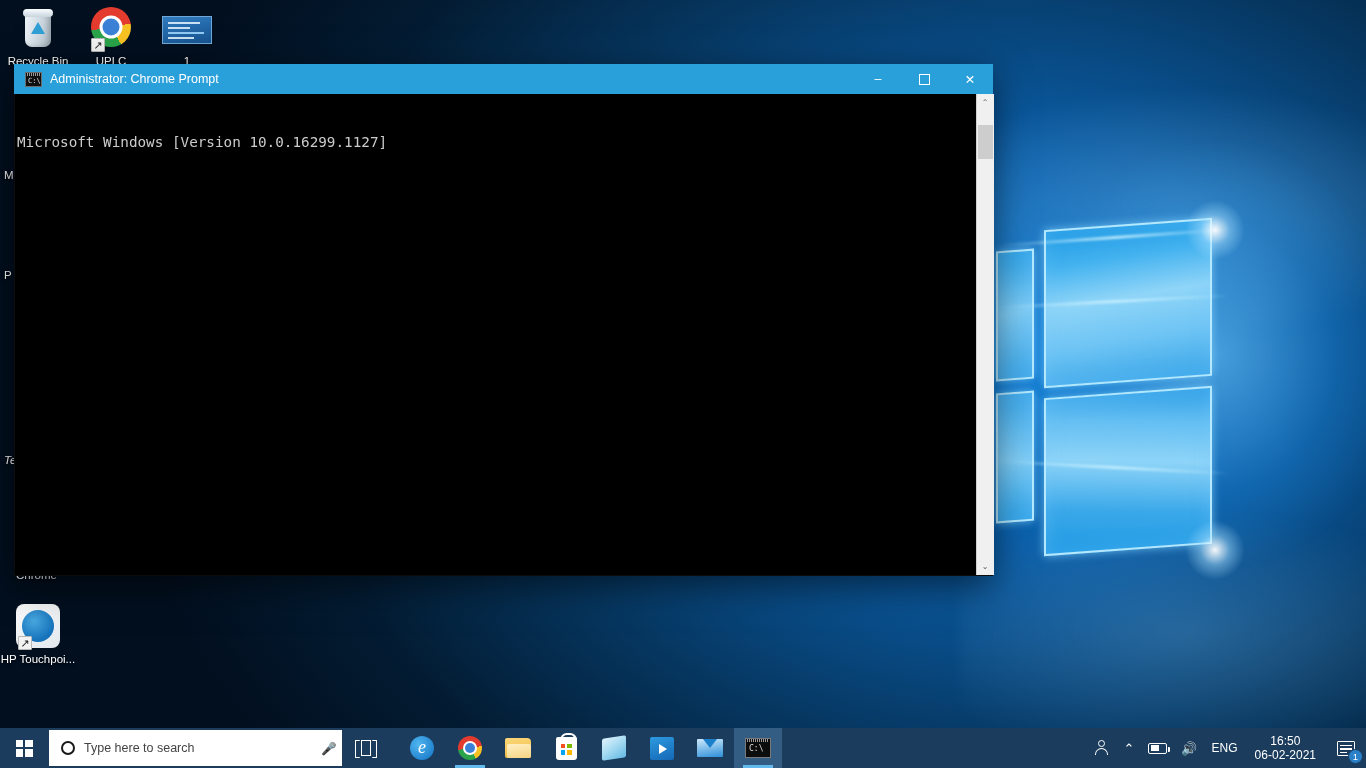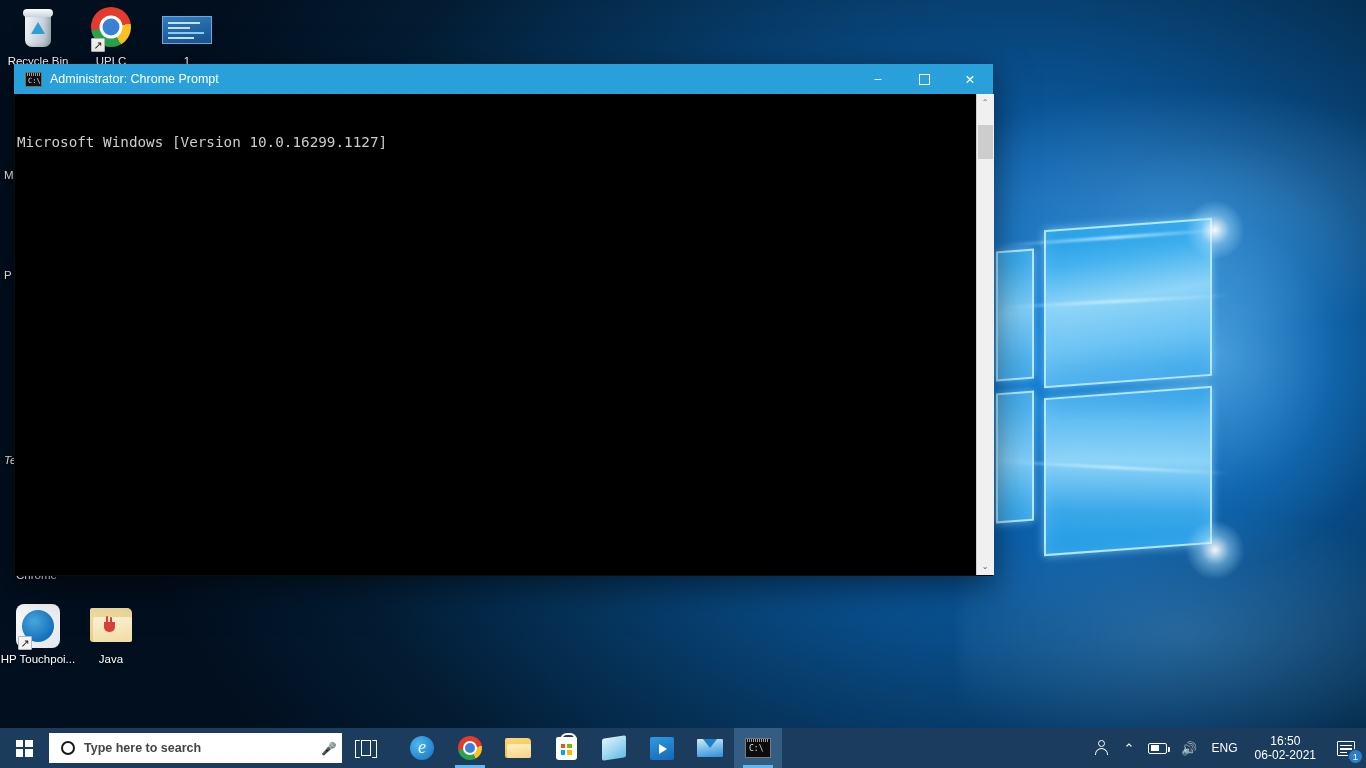--- a/index.html
+++ b/index.html
@@ -223,24 +223,23 @@
     background:#1b3c5c; display:flex; align-items:center;
     color:#fff; user-select:none;
   }
   #startBtn {
     width:48px; height:40px; display:flex; align-items:center; justify-content:center; flex:none;
   }
   .winlogo { width:17px; height:17px; display:grid; grid-template-columns:1fr 1fr; grid-template-rows:1fr 1fr; gap:2px; }
   .winlogo i { background:#fff; display:block; }
 
   #searchBox {
-    width:293px; height:30px; background:#fff; color:#333;
+    width:293px; height:36px; background:#fff; color:#333;
     display:flex; align-items:center; margin-left:1px; flex:none;
     font-size:12.5px;
-    font-weight:bold;
   }
   .srch-circle {
     width:14px; height:14px; border:2px solid #1a1a1a; border-radius:50%;
     margin:0 9px 0 12px; flex:none;
   }
   #searchPlaceholder { flex:1; color:#444; }
   .mic { width:22px; margin-right:2px; display:flex; justify-content:center; color:#333; }
   #taskView {
     width:44px; height:40px; display:flex; align-items:center; justify-content:center; flex:none; margin-left:2px;
   }
@@ -381,34 +380,20 @@
         <span class="hp-node" style="left:16px; top:13px; width:5px; height:5px;"></span>
         <span class="hp-node" style="left:26px; top:18px; width:4px; height:4px;"></span>
         <span class="hp-node" style="left:14px; top:27px; width:4px; height:4px;"></span>
         <span class="hp-node" style="left:25px; top:30px; width:3px; height:3px;"></span>
       </span>
       <span class="shortcut-arrow">↗</span>
     </span>
     <span class="lbl">HP Touchpoi...</span>
   </div>
 
-  <div class="dicon" style="left:69px; top:604px;">
-    <span class="glyph">
-      <span class="folder-ico">
-        <span class="folder-back"></span>
-        <span class="folder-front"></span>
-        <span class="java-cup">
-          <span class="steam" style="left:2px; top:0;"></span>
-          <span class="steam" style="left:6px; top:1px;"></span>
-          <span class="cup"></span>
-        </span>
-      </span>
-    </span>
-    <span class="lbl">Java</span>
-  </div>
 
   <span class="peek" style="left:4px; top:169px;">M</span>
   <span class="peek" style="left:4px; top:269px;">P</span>
   <span class="peek" style="left:4px; top:454px;font-style:italic;">Te</span>
   <span class="peek" style="left:16px; top:569px;">Chrome</span>
 
   <div id="cmdWindow">
 
     <div id="titlebar">
       <span id="titleIcon">

